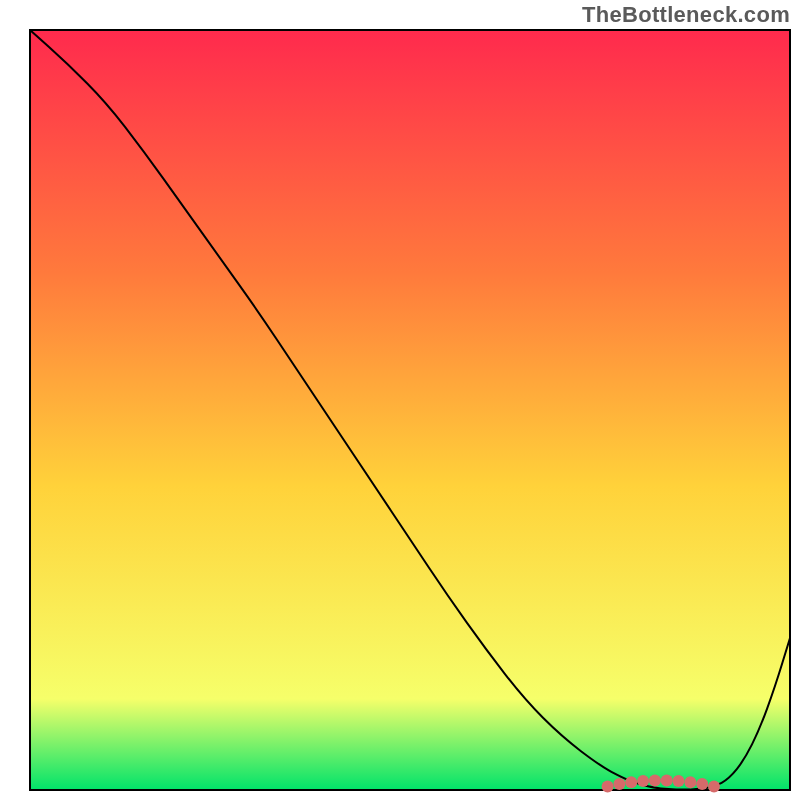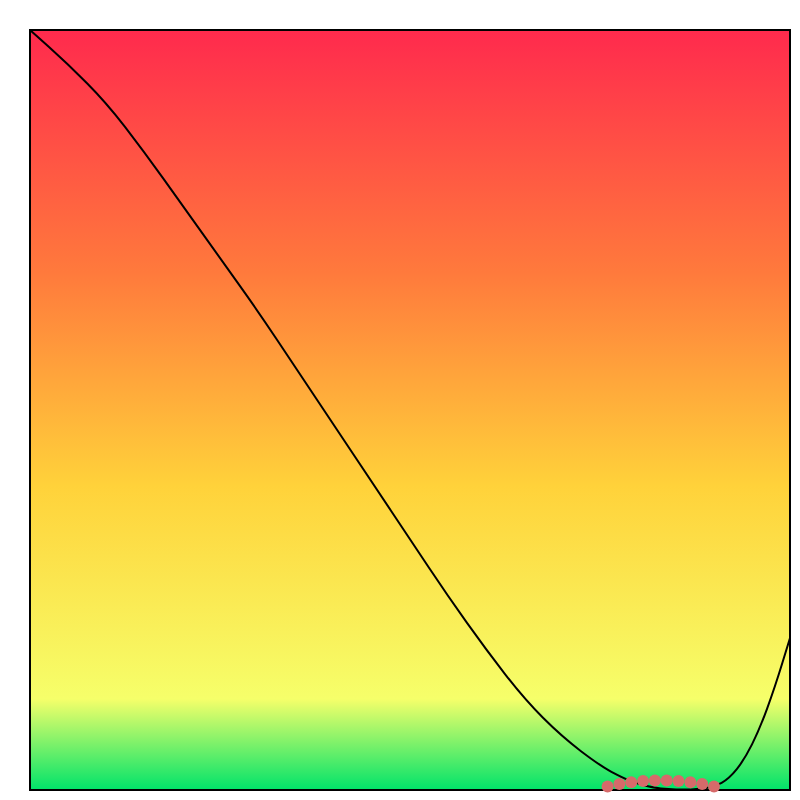--- a/index.html
+++ b/index.html
@@ -66,14 +66,15 @@
         <circle cx="643.1" cy="781.1" r="6" fill="#d66a6a"></circle>
         <circle cx="654.9" cy="780.5" r="6" fill="#d66a6a"></circle>
         <circle cx="666.7" cy="780.5" r="6" fill="#d66a6a"></circle>
         <circle cx="678.5" cy="781.1" r="6" fill="#d66a6a"></circle>
         <circle cx="690.4" cy="782.3" r="6" fill="#d66a6a"></circle>
         <circle cx="702.2" cy="784.0" r="6" fill="#d66a6a"></circle>
         <circle cx="714.0" cy="786.4" r="6" fill="#d66a6a"></circle>
       </g>
 </svg>
 
+<div class="watermark">TheBottleneck.com</div>
 
 </div>
 
 </body></html>

